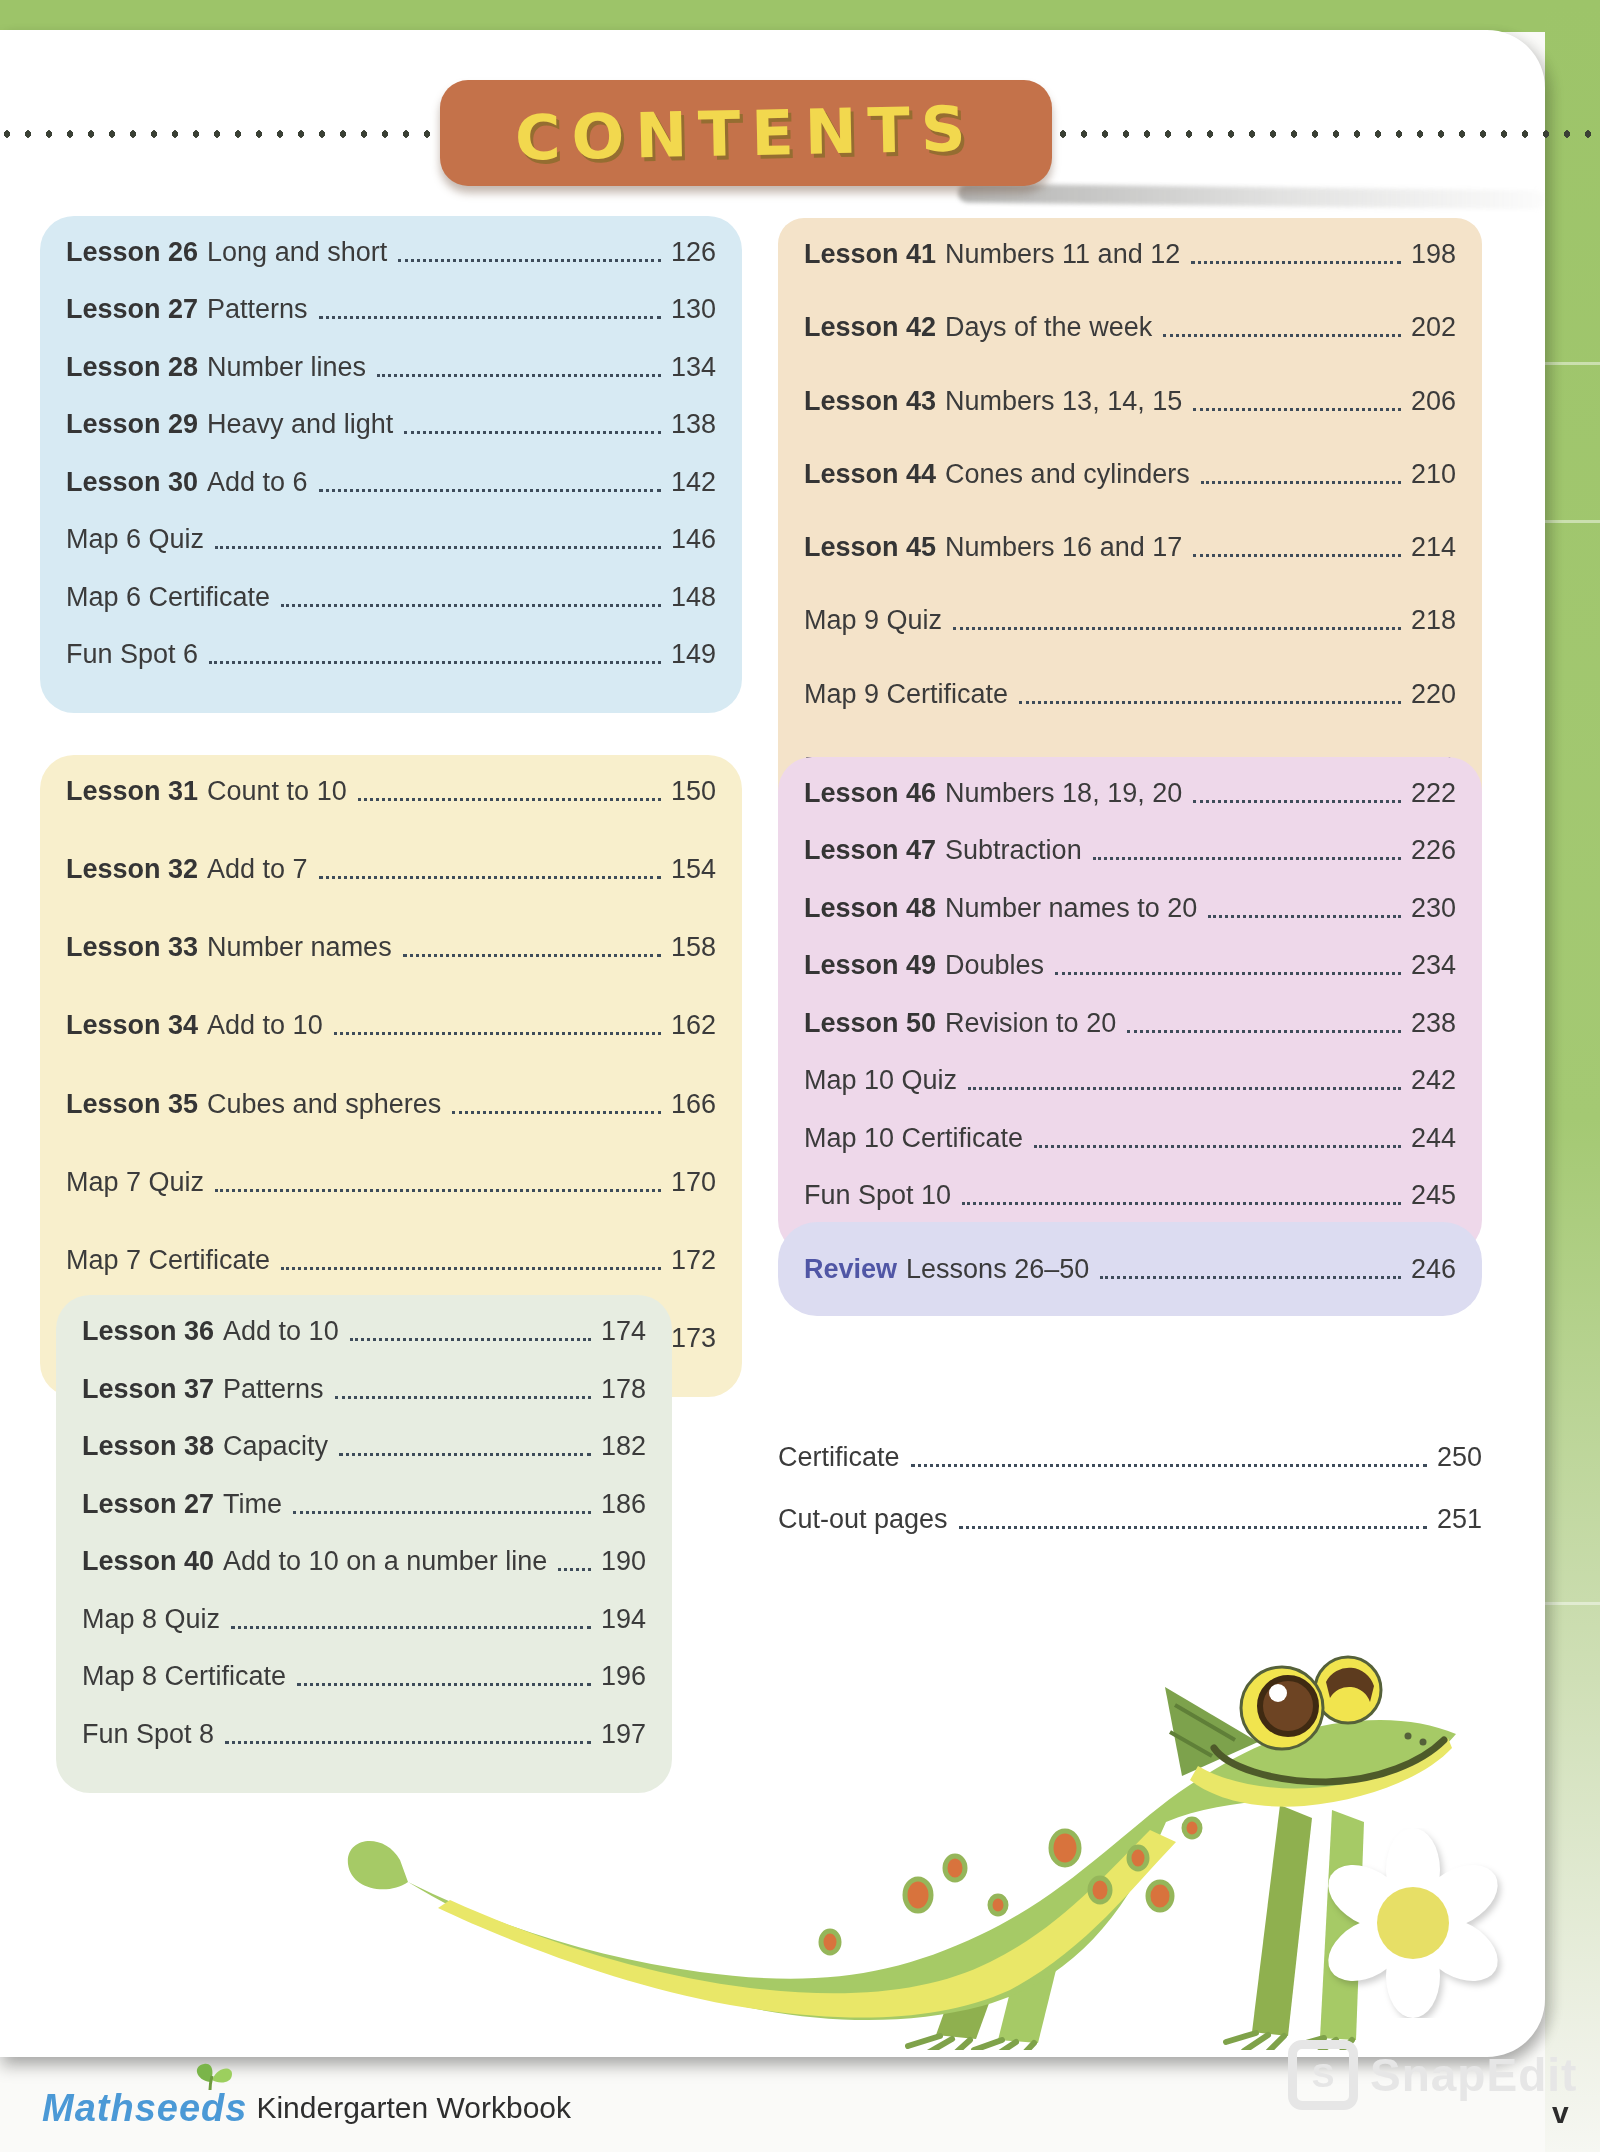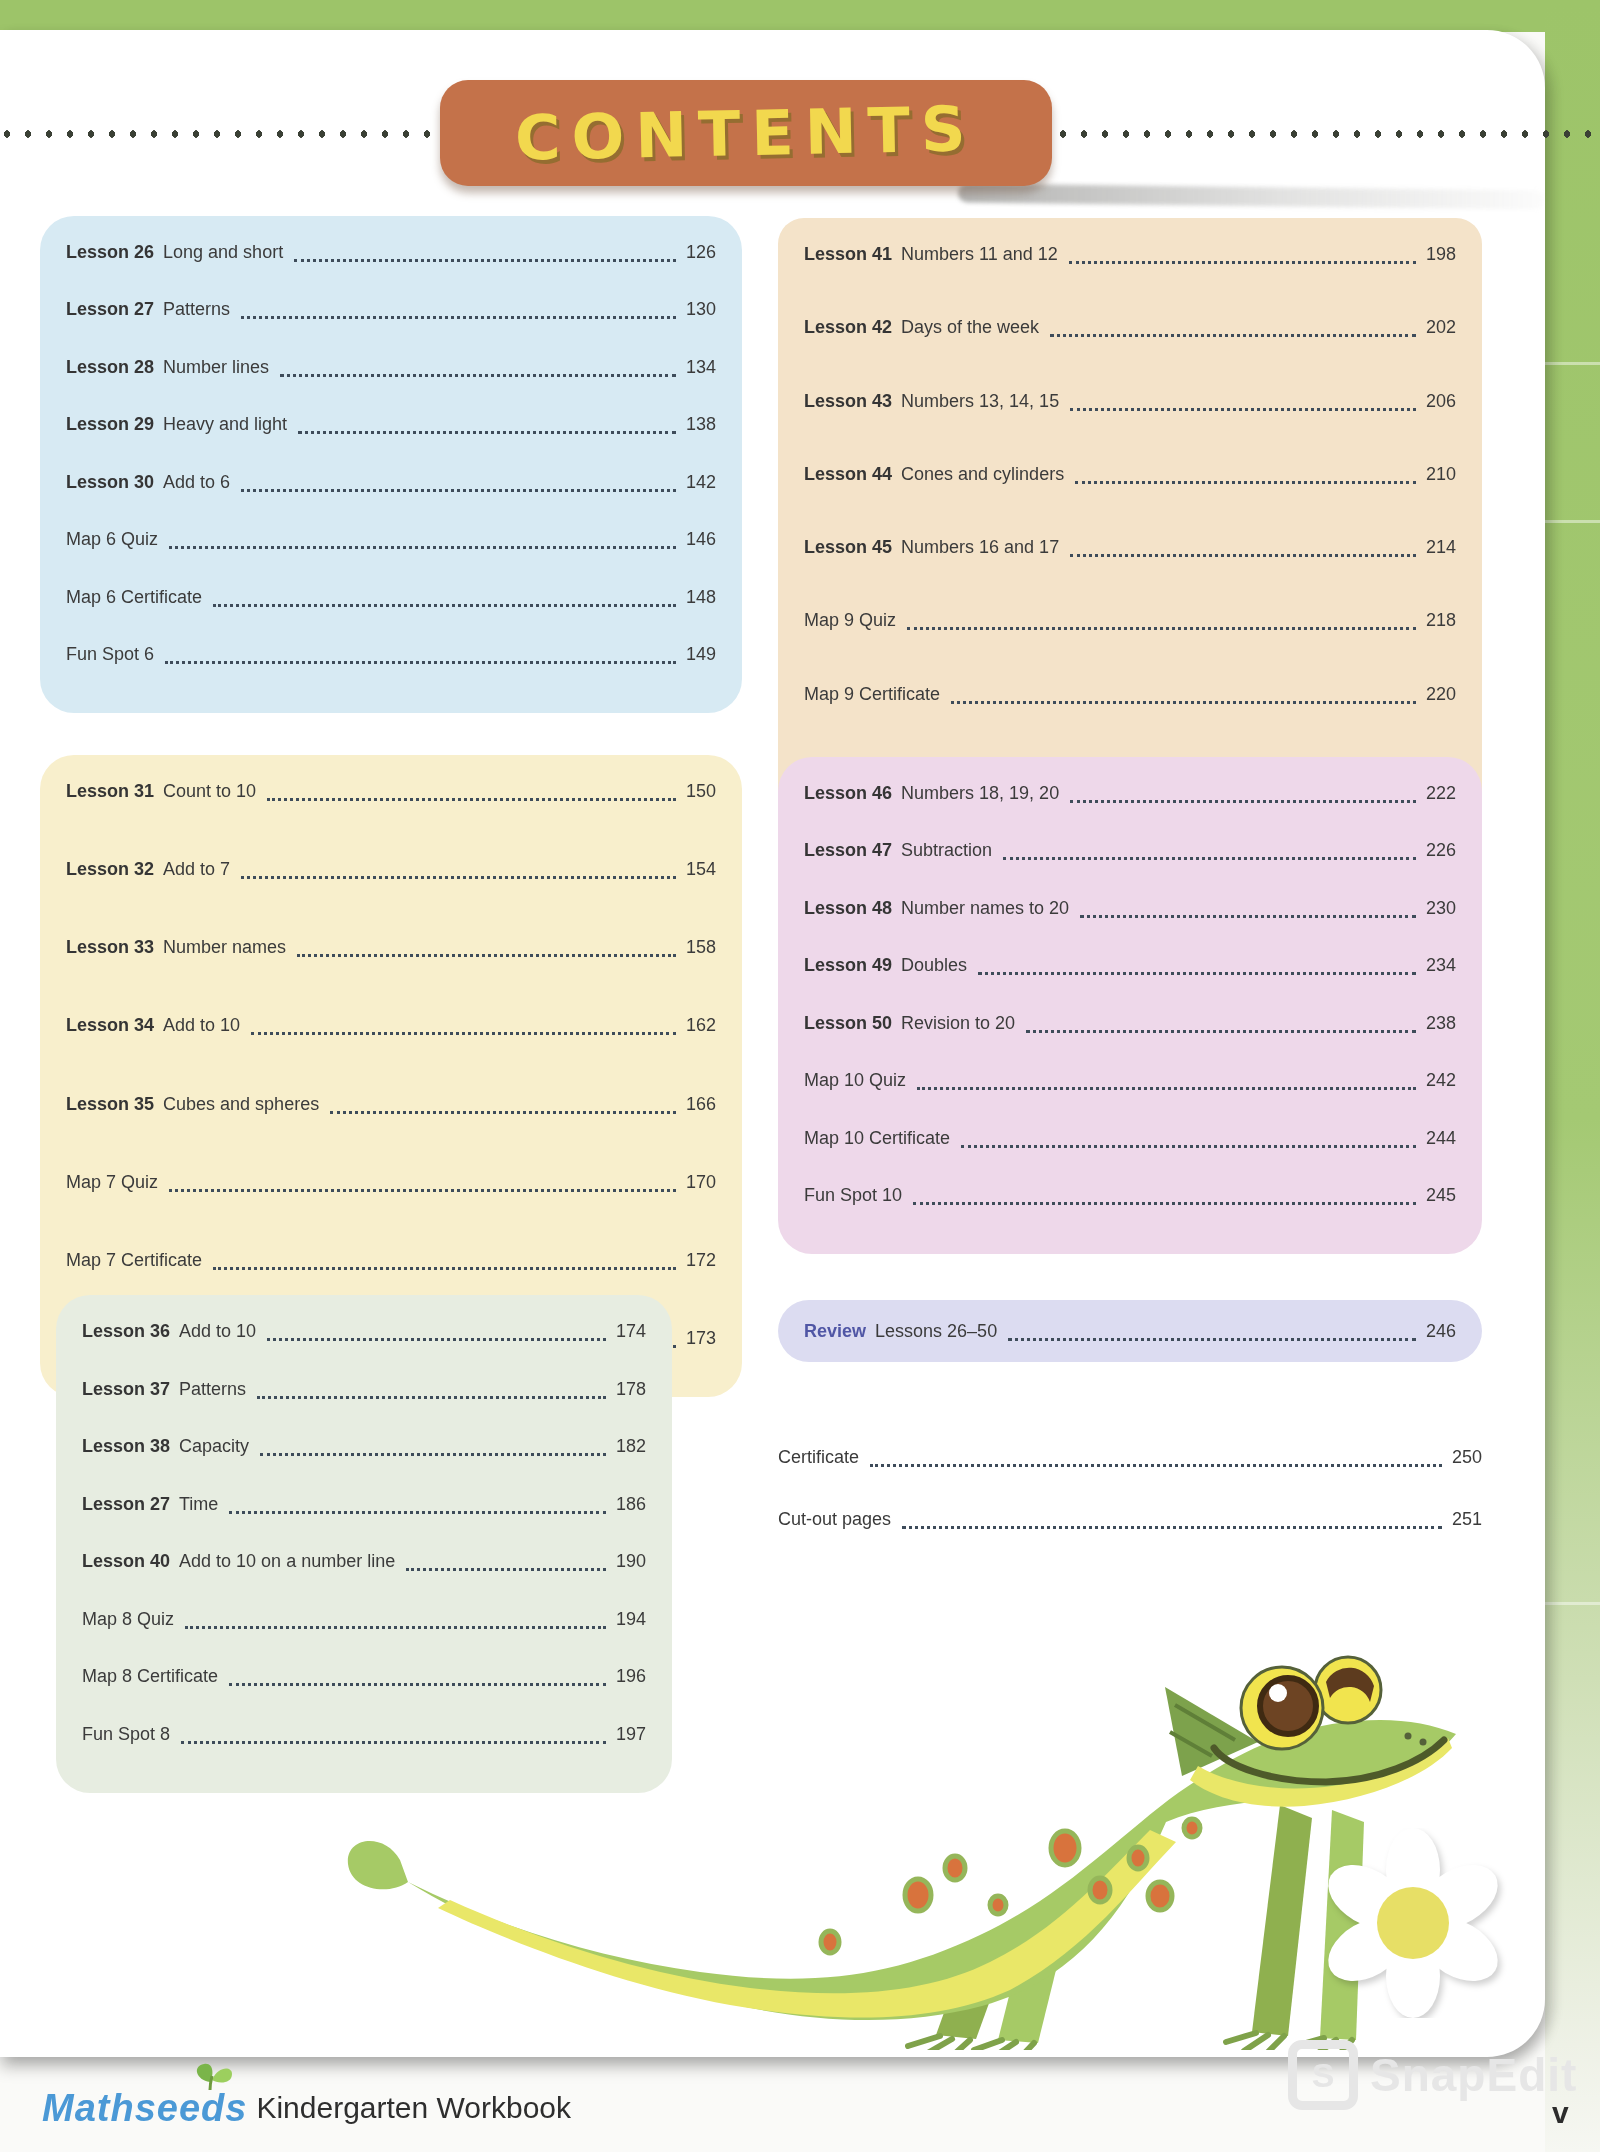--- a/index.html
+++ b/index.html
@@ -31,27 +31,27 @@
           background:linear-gradient(90deg,rgba(105,105,102,.50),rgba(150,150,147,.28) 55%,rgba(200,200,197,.06));
           transform:rotate(0.7deg);filter:blur(2px);border-radius:10px;}
   
   .panel{position:absolute;border-radius:34px;display:flex;flex-direction:column;
          justify-content:space-between;padding:22px 26px 44px 26px;box-sizing:border-box;z-index:3;}
   #p0{left:40px;top:216px;width:702px;height:497px;background:var(--block_blue);}
   #p1{left:778px;top:218px;width:704px;height:608px;background:var(--block_peach);border-radius:26px;}
   #p2{left:40px;top:755px;width:702px;height:642px;background:var(--block_yellow);}
   #p3{left:778px;top:757px;width:704px;height:497px;background:var(--block_pink);}
   #p4{left:56px;top:1295px;width:616px;height:498px;background:var(--block_green);}
-  .row{display:flex;align-items:center;font-size:18px;color:var(--text);height:29px;}
+  .row{display:flex;align-items:center;font-size:27px;color:var(--text);height:29px;}
   .row .b{font-weight:bold;margin-right:9px;white-space:pre;color:#353535;}
   .row .n{white-space:pre;}
   .row .leader{flex:1;border-bottom:3.5px dotted #3e4c5a;margin:0 6px 0 11px;transform:translateY(8px);}
   .row .pg{margin-left:4px;text-align:right;}
   
-  #review{position:absolute;left:778px;top:1300px;width:704px;height:62px;background:var(--review_bg);
+  #review{position:absolute;left:778px;top:1222px;width:704px;height:94px;background:var(--review_bg);
           border-radius:39px;display:flex;align-items:center;padding:0 26px;box-sizing:border-box;z-index:3;}
   #review .b{color:var(--review_accent);}
   
   #extras{position:absolute;left:778px;top:1426px;width:704px;display:flex;flex-direction:column;
           gap:33px;padding-top:17px;box-sizing:border-box;z-index:3;}
   
   #lizard{position:absolute;left:330px;top:1590px;width:1140px;height:460px;z-index:3;}
   #flower{position:absolute;left:1318px;top:1828px;width:190px;height:190px;z-index:3;}
   
   #footer{position:absolute;left:42px;top:2078px;height:60px;display:flex;align-items:center;z-index:6;}

